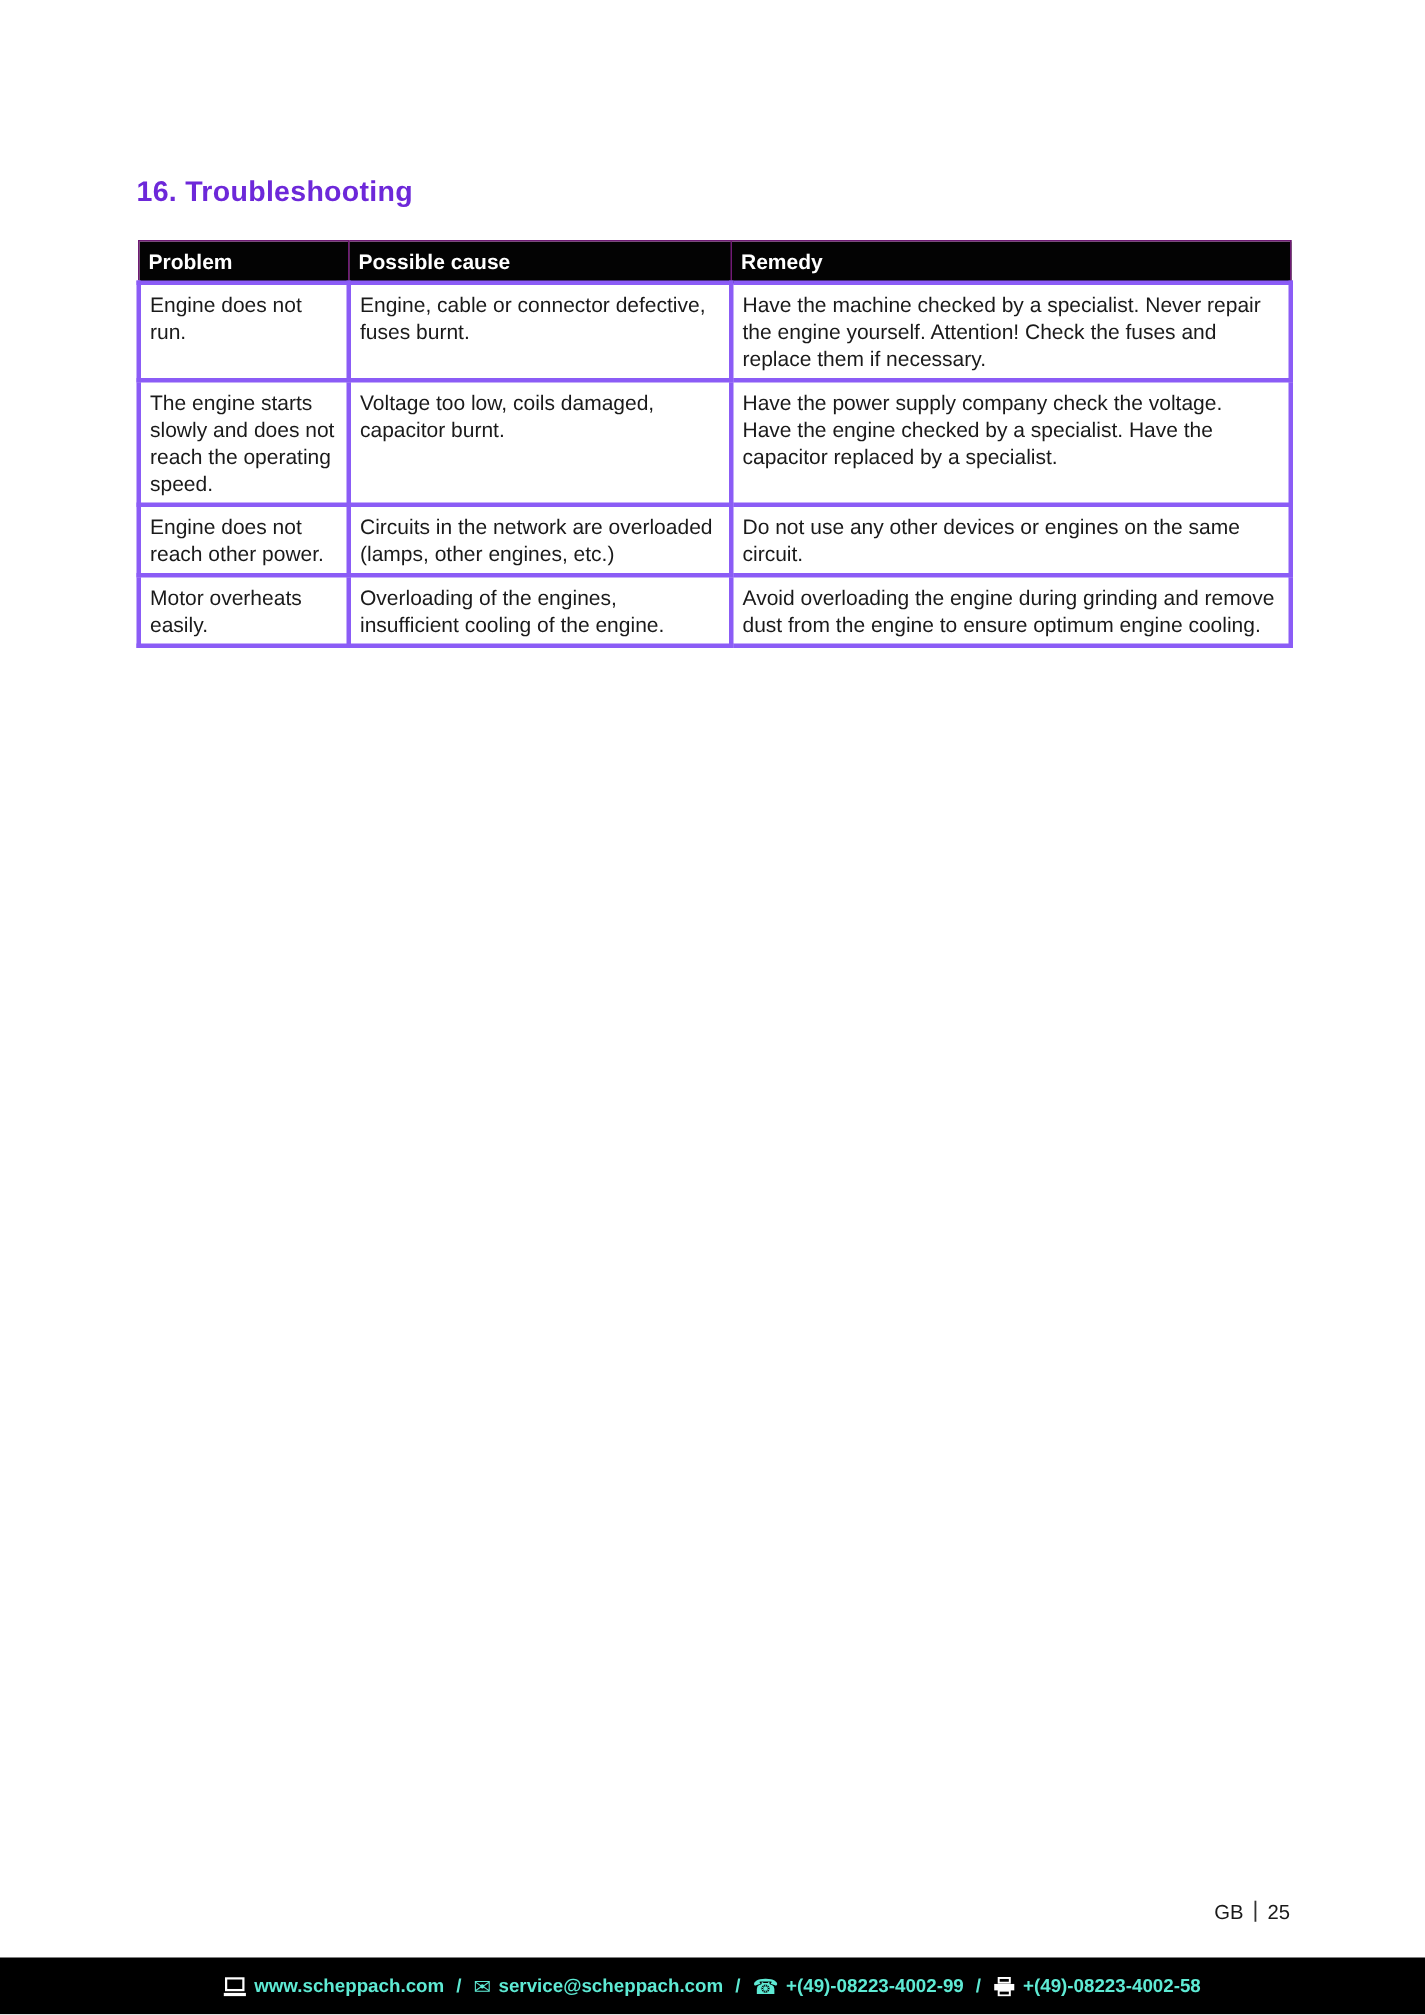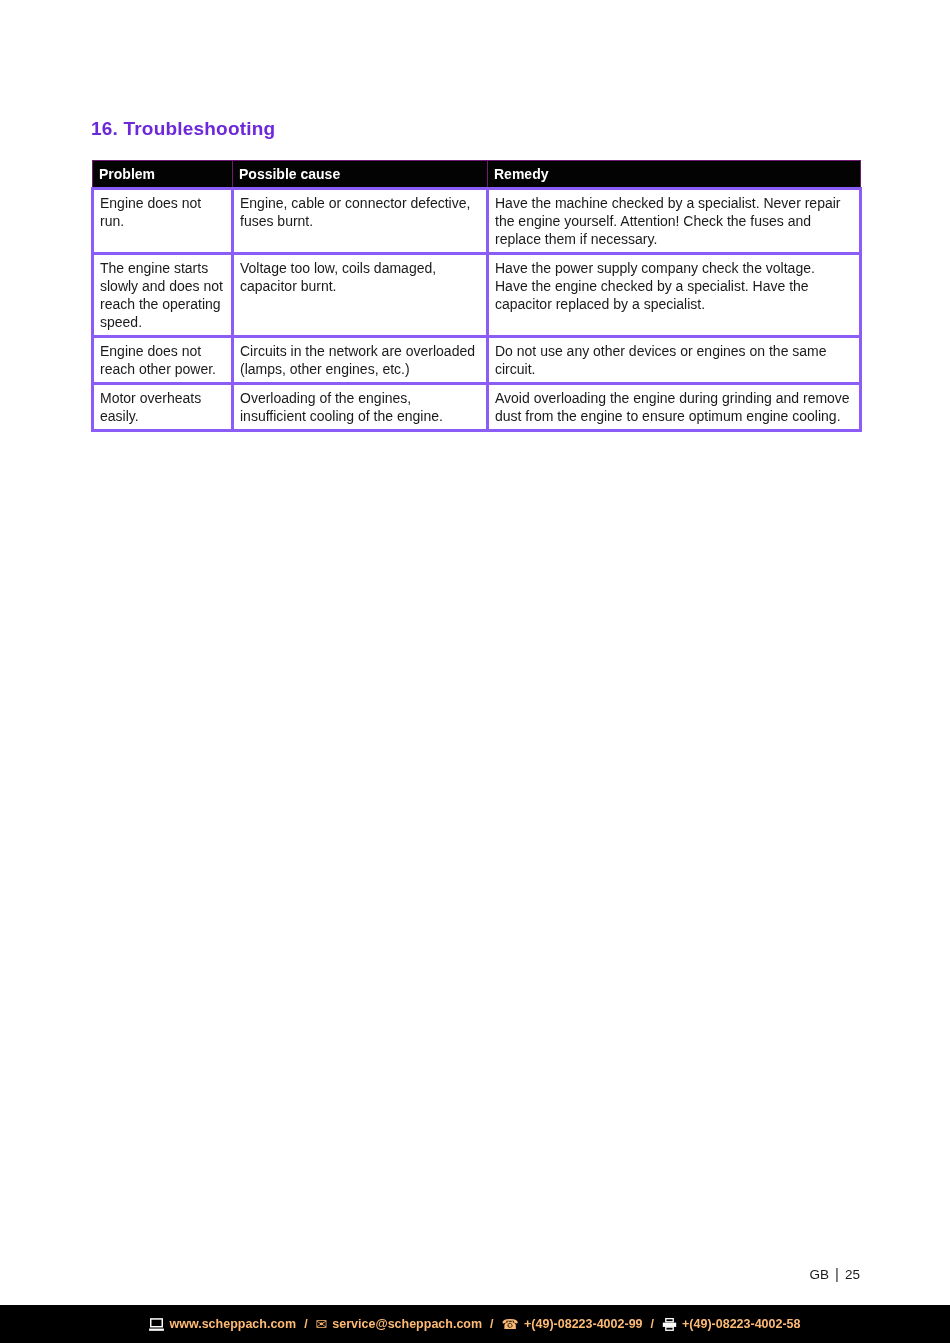--- a/index.html
+++ b/index.html
@@ -34,21 +34,21 @@
     border:3px solid #8b5cf6;vertical-align:top;padding:4px 6px;
   }
   .ts-table td.remedy{padding-right:8px;}
   .page-num{
     position:absolute;top:1265px;right:90px;font-size:13.5px;color:#1a1a1a;
     display:flex;align-items:flex-end;gap:6px;
   }
   .page-num .pbar{font-size:15px;font-weight:300;color:#333;}
   .footer{
     position:absolute;left:0;bottom:0;width:950px;height:38px;background:#000000;
-    color:#fdba74;display:flex;align-items:center;justify-content:center;
+    color:#5eead4;display:flex;align-items:center;justify-content:center;
     font-size:12.5px;font-weight:bold;gap:7px;
   }
   .f-item{display:inline-flex;align-items:center;gap:5px;white-space:nowrap;}
   .f-icon{display:inline-flex;align-items:center;}
   .f-icon svg{display:block;}
   .f-glyph{font-size:14px;font-weight:normal;line-height:1;}
   .f-sep{margin:0 1px;}
 </style>
 </head>
 <body>

